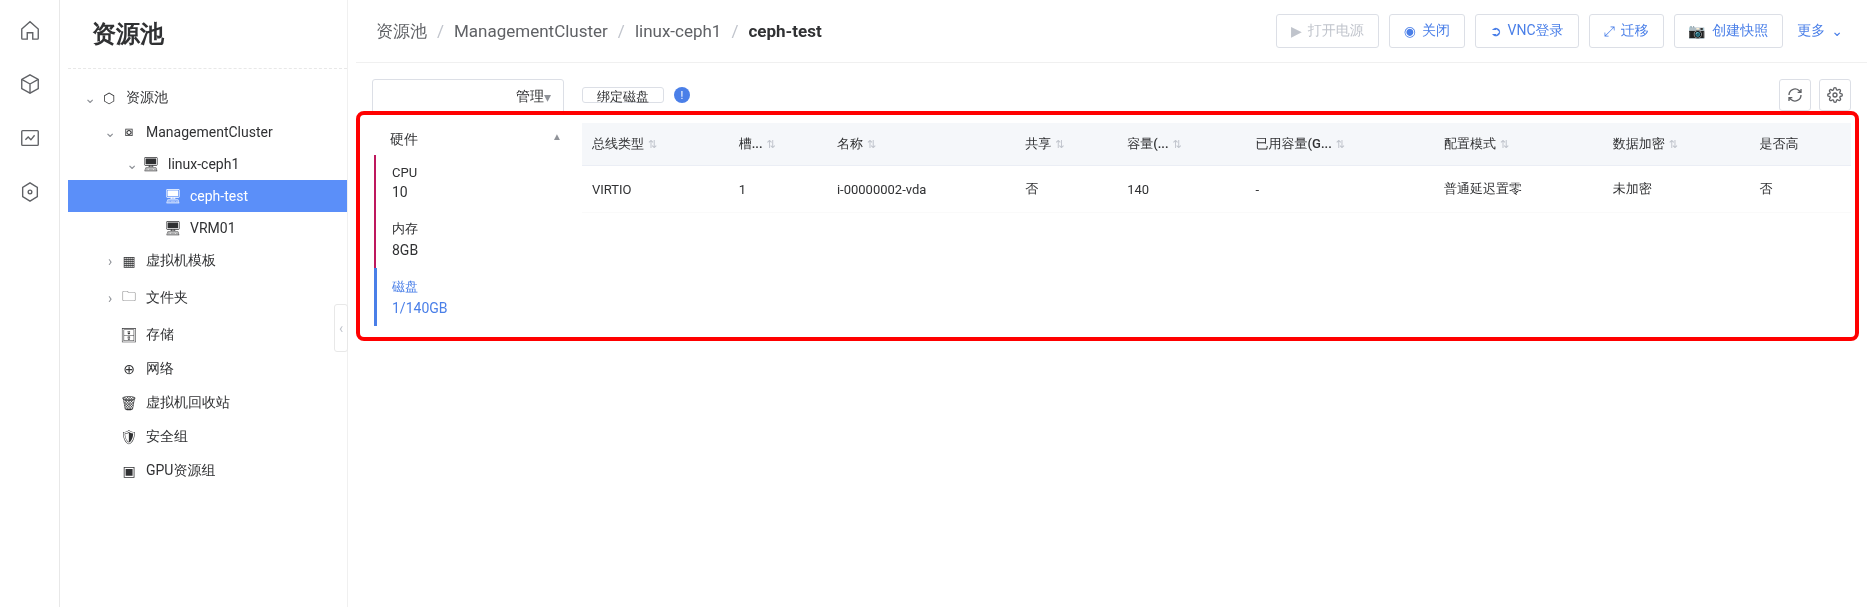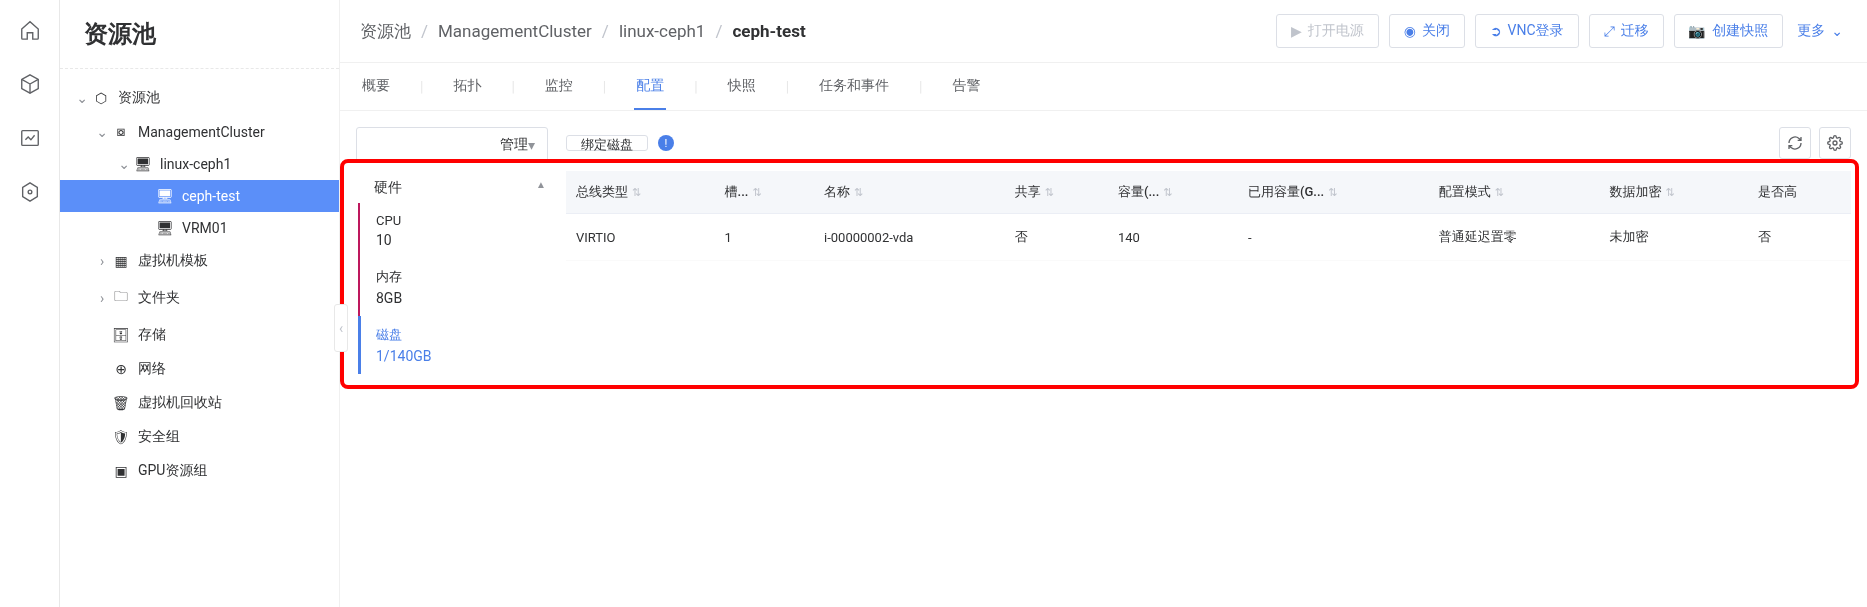--- a/index.html
+++ b/index.html
@@ -1,17 +1,17 @@
 <!DOCTYPE html>
 <html><head>
 <meta charset="utf-8">
 <style>
 *{box-sizing:border-box;margin:0;padding:0;font-family:-apple-system,BlinkMacSystemFont,"Segoe UI",Roboto,"Helvetica Neue",Arial,sans-serif;}
 body{background:#fff;color:#333;font-size:14px;overflow:hidden;width:1867px;height:607px;}
-.app{display:flex;height:100%;}
+.app{display:flex;height:100%;gap:8px;}
 .nav-rail{width:60px;background:#fff;border-right:1px solid #e8e8e8;display:flex;flex-direction:column;align-items:center;padding-top:18px;gap:30px;}
 .nav-rail .rail-icon{width:24px;height:24px;color:#606266;display:flex;align-items:center;justify-content:center;cursor:pointer;}
 .sidebar{width:280px;background:#fff;border-right:1px solid #f0f0f0;padding:18px 0;}
 .sidebar-title{font-size:24px;font-weight:600;color:#303133;padding:0 24px 18px;border-bottom:1px dashed #e8e8e8;margin-bottom:12px;}
 .tree{list-style:none;}
 .tree li{display:flex;align-items:center;padding:8px 12px 8px 14px;cursor:pointer;color:#303133;white-space:nowrap;}
 .tree li.active{background:#5b8ff9;color:#fff;}
 .tree .chev{width:16px;display:inline-flex;justify-content:center;color:#909399;margin-right:2px;}
 .tree li.active .chev{color:#fff;}
 .tree .ticon{width:18px;margin-right:8px;display:inline-flex;justify-content:center;}
@@ -186,35 +186,20 @@
             <span class="bicon">📷</span>
             <span>创建快照</span>
           </button>
         <button class="btn link">
             <span>更多</span>
             <span class="bicon"> ⌄</span>
           </button>
       </div>
     </div>
 
-    <div class="tabs">
-      <div class="tab">概要</div>
-        <span class="div">|</span>
-      <div class="tab">拓扑</div>
-        <span class="div">|</span>
-      <div class="tab">监控</div>
-        <span class="div">|</span>
-      <div class="tab active">配置</div>
-        <span class="div">|</span>
-      <div class="tab">快照</div>
-        <span class="div">|</span>
-      <div class="tab">任务和事件</div>
-        <span class="div">|</span>
-      <div class="tab">告警</div>
-    </div>
 
     <div class="content">
       <div class="mgmt-panel">
         <div class="mgmt-select">
           <span>管理</span>
           <span class="caret">▾</span>
         </div>
         <div class="hw-head">
           <span>硬件</span>
           <span class="tri">▲</span>

